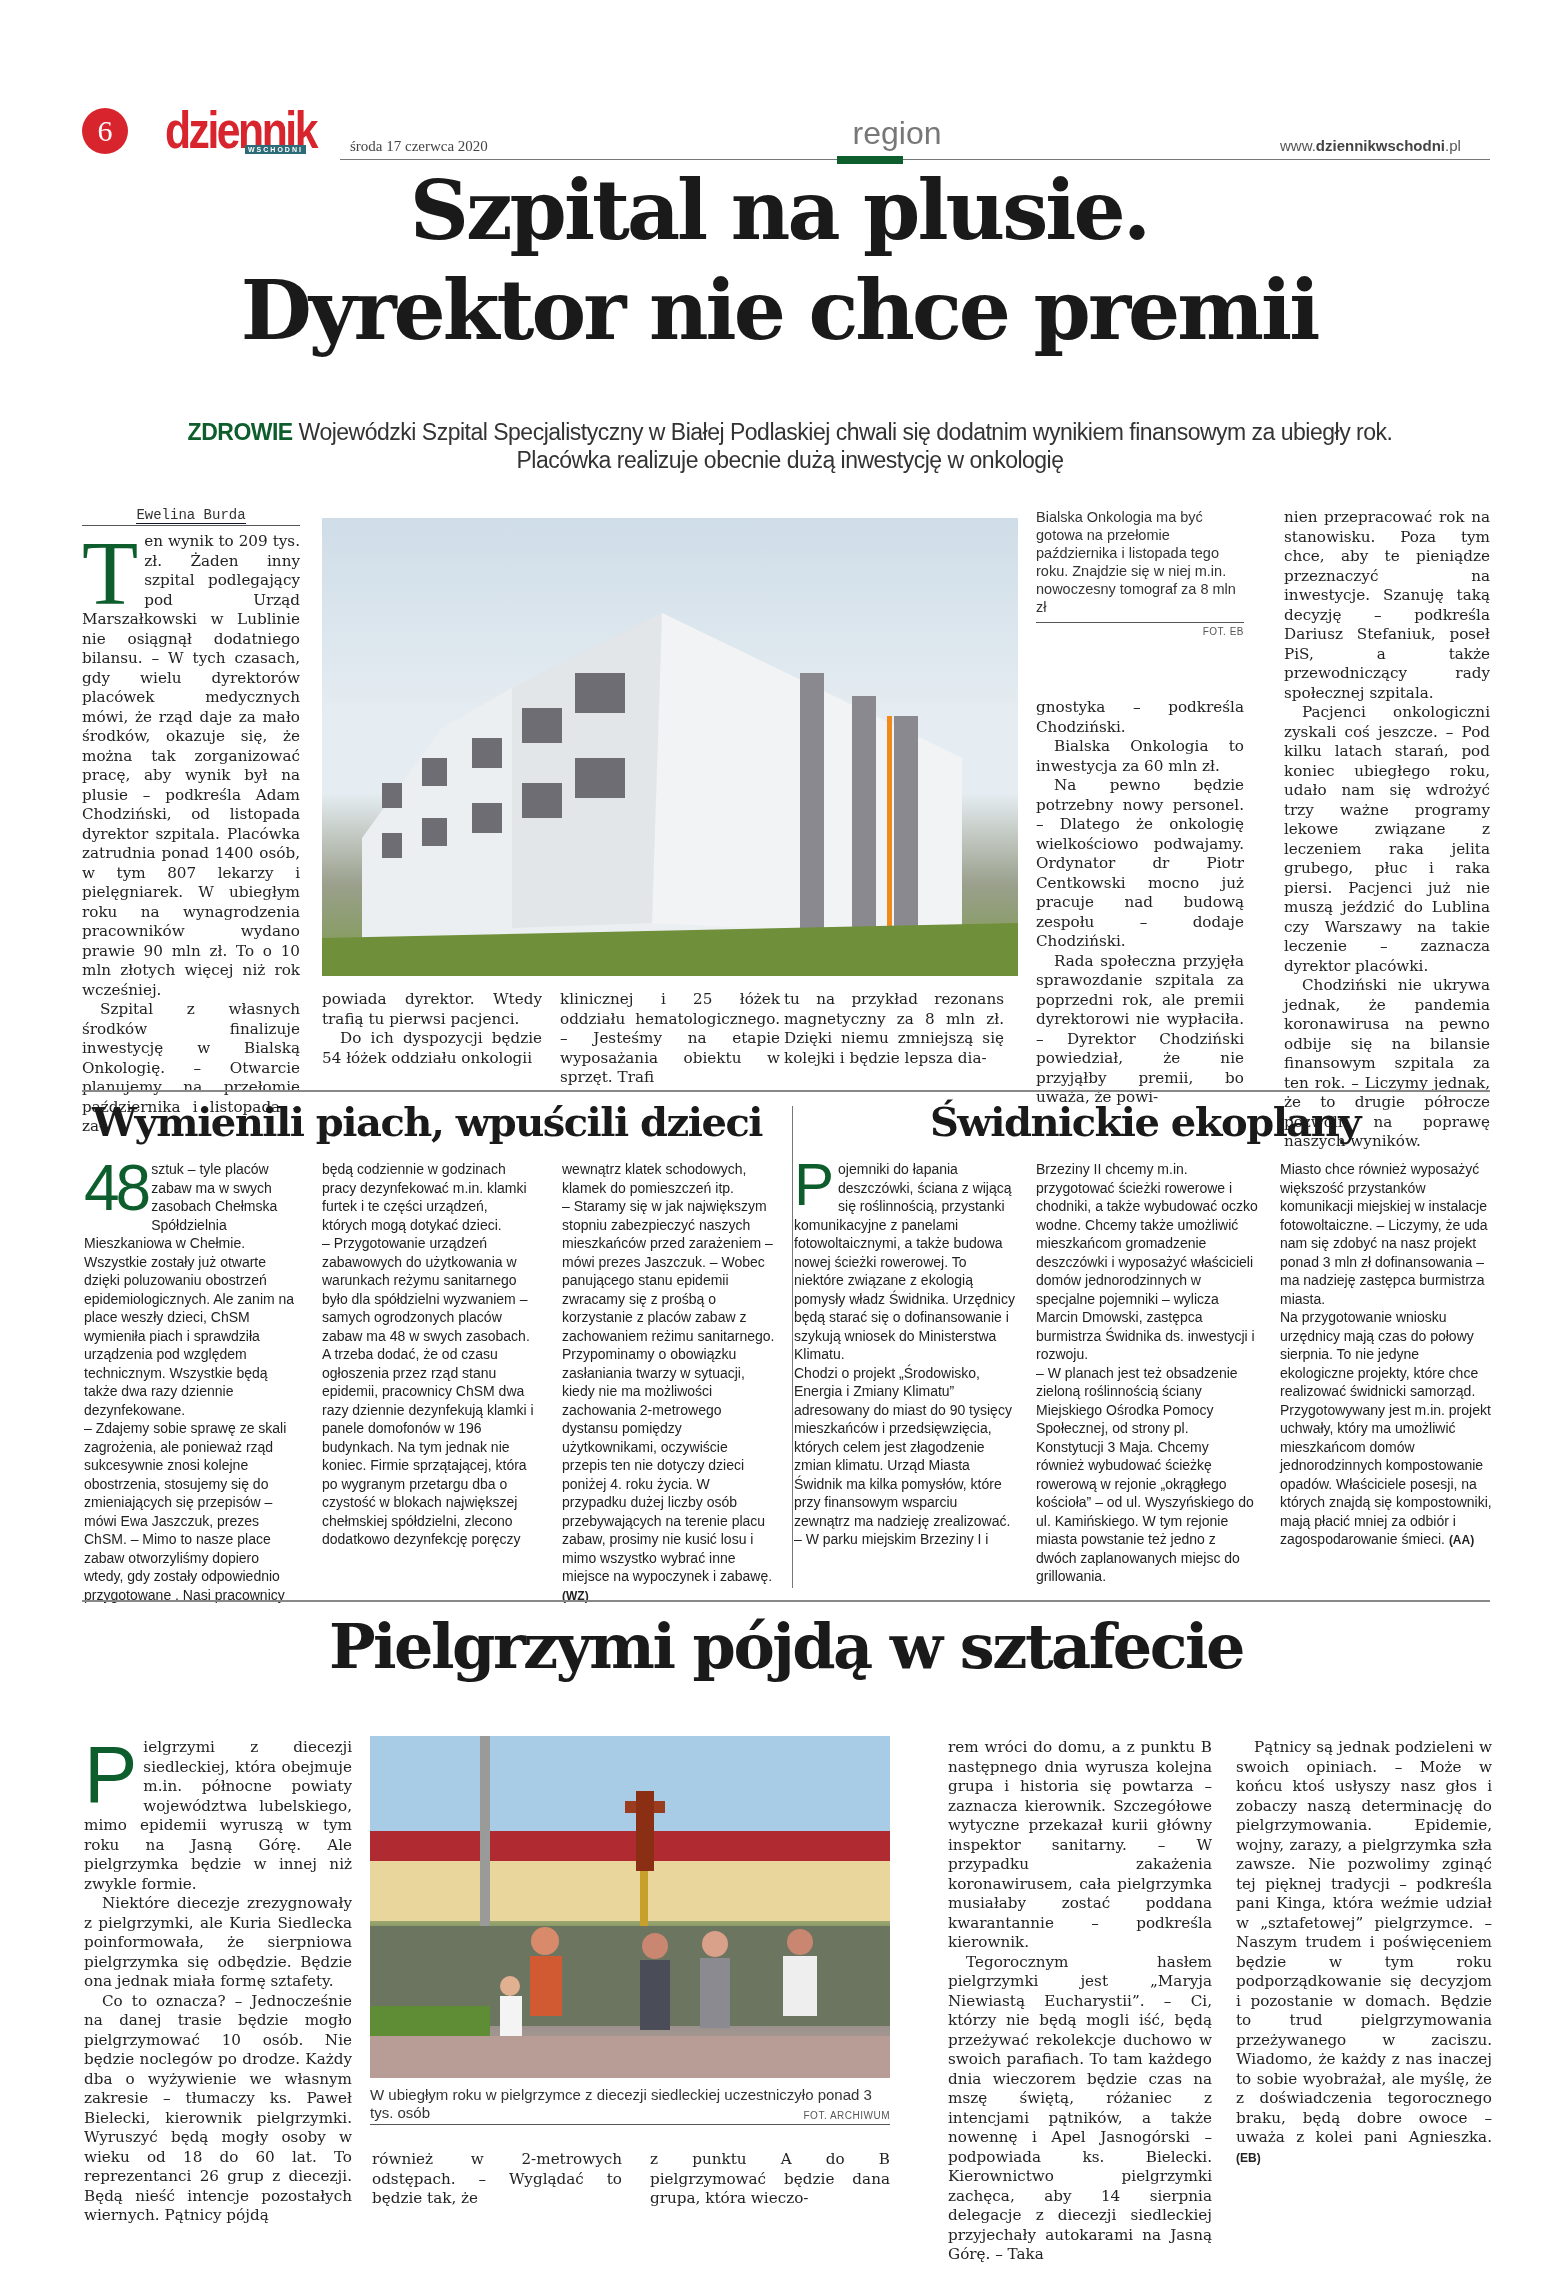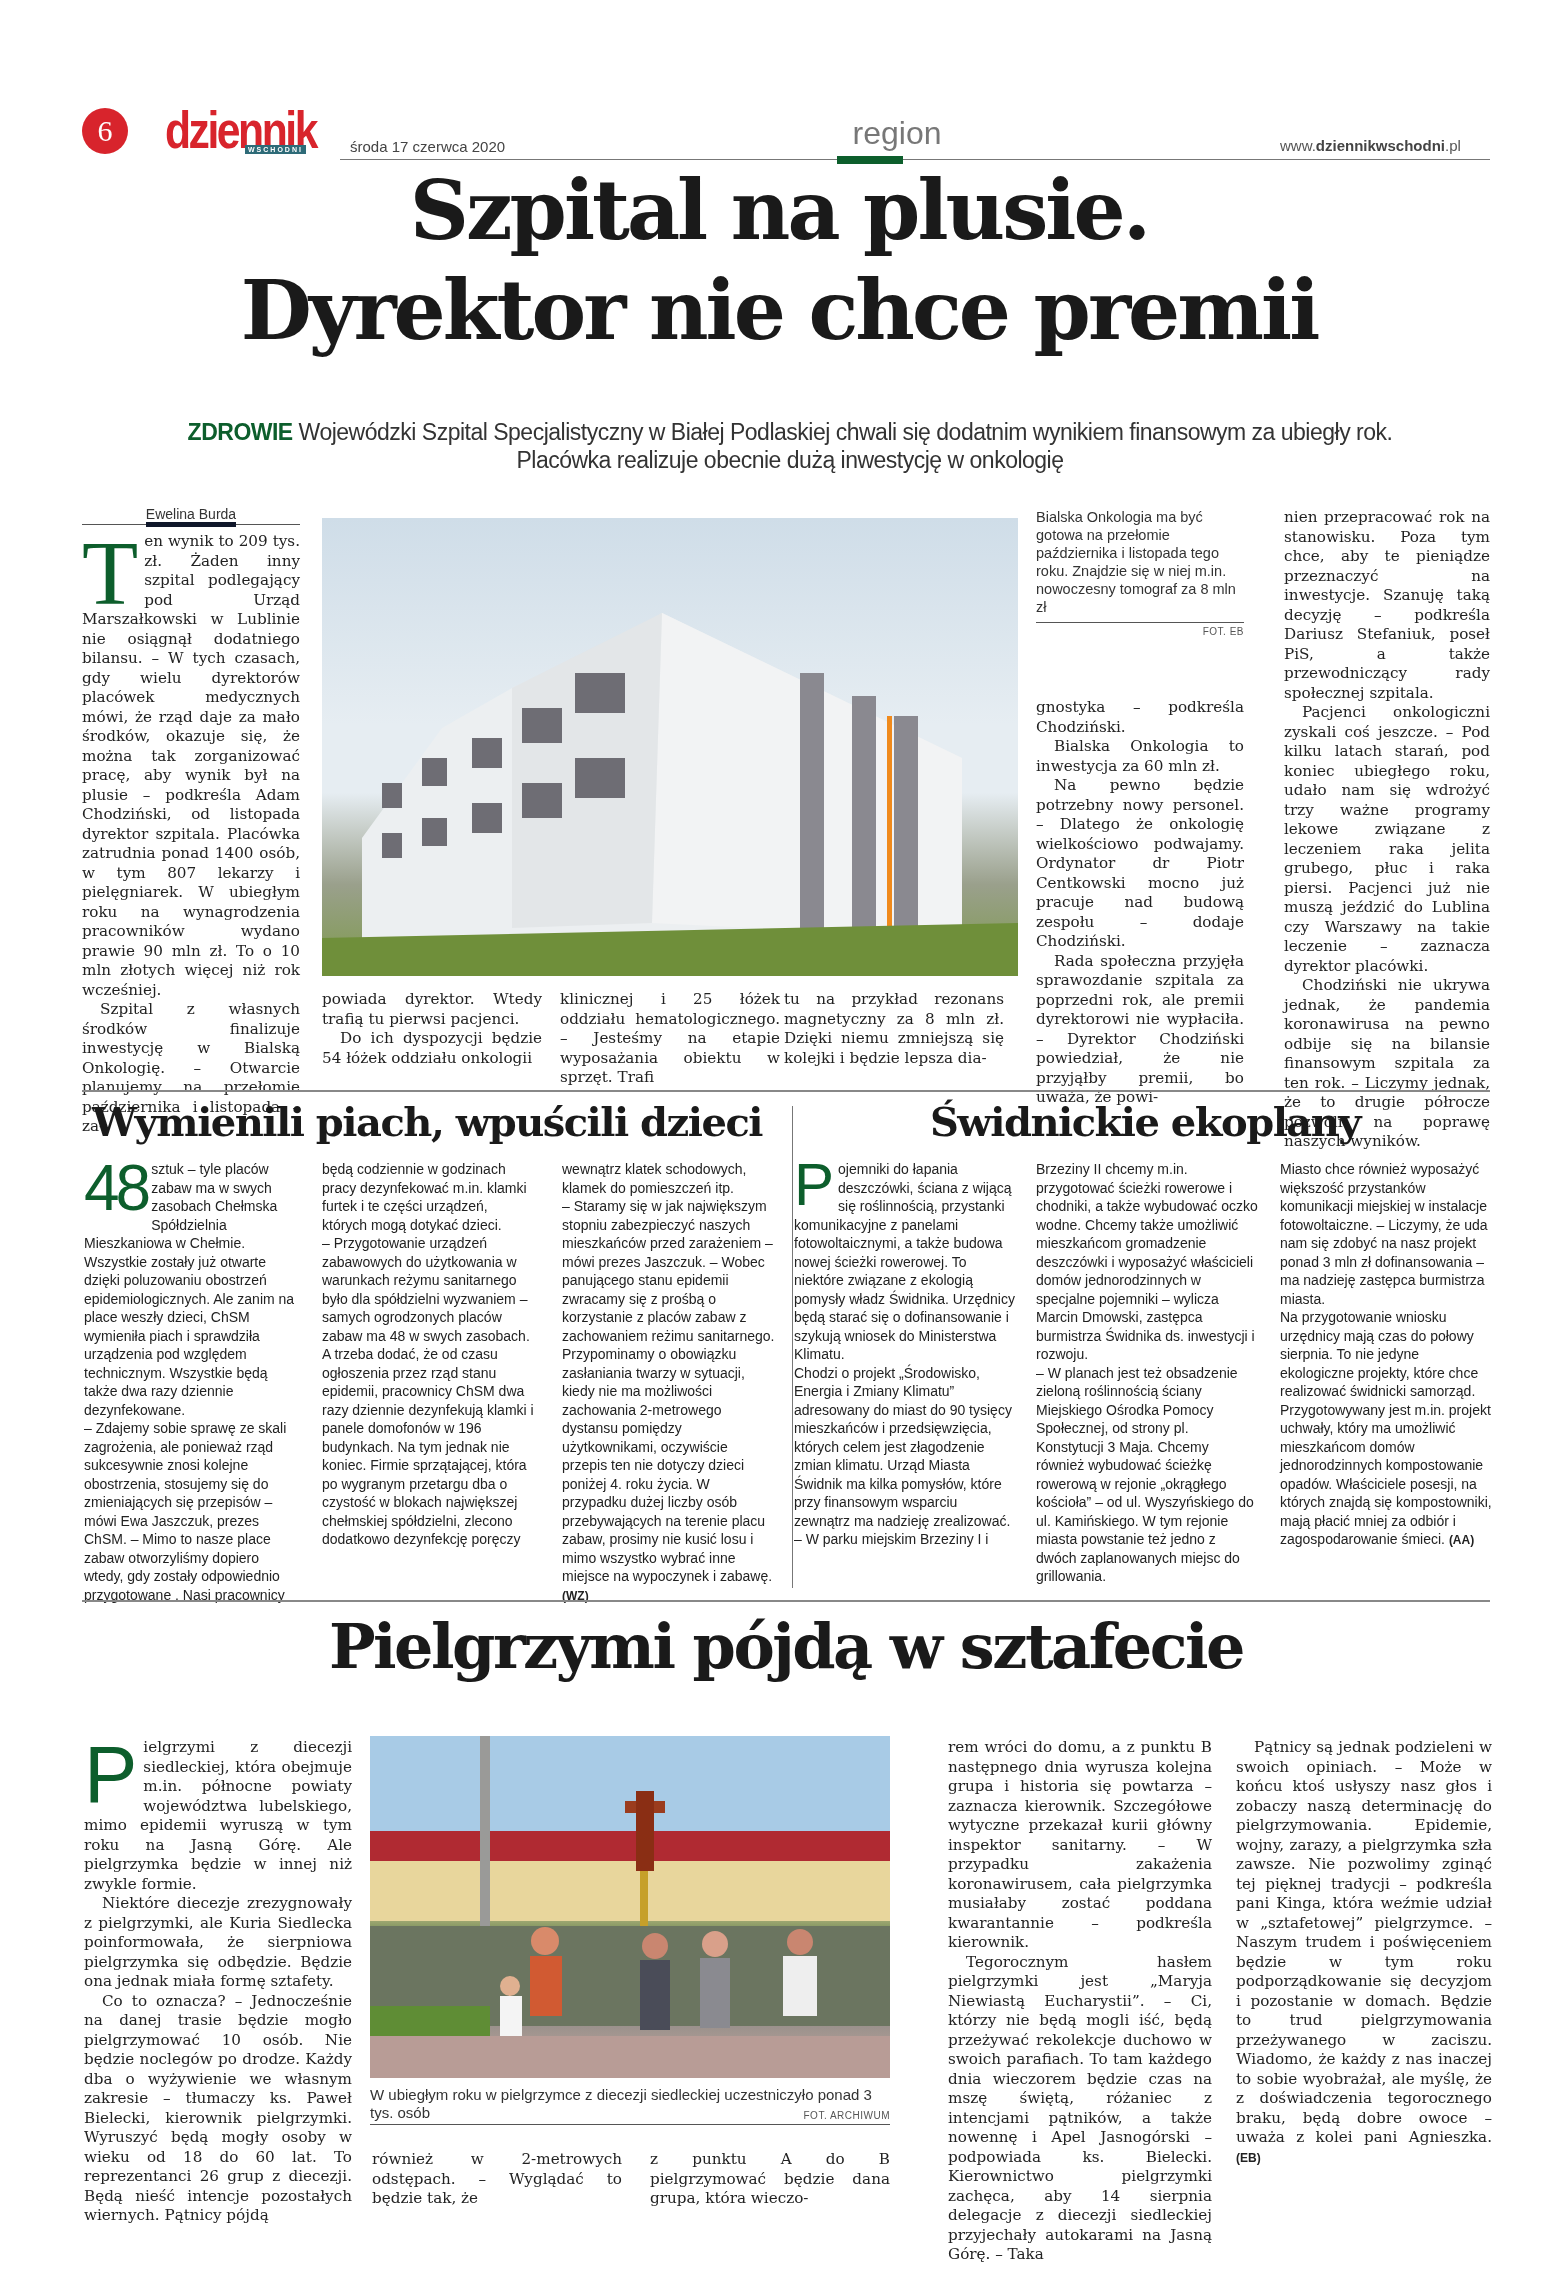--- a/index.html
+++ b/index.html
@@ -7,42 +7,42 @@
   body { position: relative; font-family: "DejaVu Serif", serif; color: #1a1a1a; }
   .abs { position: absolute; }
 
   
   .page-num { left: 82px; top: 108px; width: 46px; height: 46px; border-radius: 50%; background: #d8242c; color: #fff;
     font-family: "Liberation Serif", serif; font-size: 30px; line-height: 46px; text-align: center; }
   .logo { left: 165px; top: 104px; font-family: "Liberation Sans", sans-serif; font-weight: 700; font-size: 52px;
     letter-spacing: -3px; color: #d8242c; line-height: 52px; transform: scaleX(0.82); transform-origin: left top; }
   .logo-sub { left: 245px; top: 145px; background: #2e6b78; color: #fff; font-family: "Liberation Sans", sans-serif;
     font-size: 7px; font-weight: 700; letter-spacing: 2px; padding: 0 3px; line-height: 9px; }
-  .date { left: 350px; top: 138px; font-family: Liberation Sans, sans-serif; font-size: 15px; color: #444; }
+  .date { left: 350px; top: 138px; font-family: Liberation Serif, serif; font-size: 15px; color: #444; }
   .header-rule { left: 340px; top: 159px; width: 1150px; height: 1px; background: #777; }
   .section { left: 837px; top: 115px; width: 120px; text-align: center; font-family: "Liberation Sans", sans-serif;
     font-size: 32px; color: #777; font-weight: 300; }
   .section-bar { left: 837px; top: 156px; width: 66px; height: 8px; background: #0d5e2c; }
   .site { left: 1280px; top: 137px; font-family: "Liberation Sans", sans-serif; font-size: 15px; color: #555; }
   .site b { color: #444; }
 
   
   .headline { left: 0; top: 160px; width: 1558px; text-align: center; font-family: "DejaVu Serif", serif; font-weight: 700;
     font-size: 82px; line-height: 100px; letter-spacing: -3px; color: #1a1a1a; }
   .lead { left: 60px; top: 418px; width: 1460px; text-align: center; font-family: "Liberation Sans", sans-serif;
     font-size: 23px; line-height: 28px; color: #333; letter-spacing: -0.5px; }
   .lead .tag { color: #0d5e2c; font-weight: 700; }
 
   
   .col { font-family: "DejaVu Serif", serif; font-size: 15.2px; line-height: 19.5px; text-align: justify; color: #222; }
   .col p { text-indent: 18px; }
   .col p.first { text-indent: 0; }
   .byline { left: 82px; top: 506px; width: 218px; text-align: center; font-family: "Liberation Sans", sans-serif;
     font-size: 14px; color: #333; border-bottom: 1px solid #555; padding-bottom: 2px; }
-  .byline span { border-bottom: 5px solid #0f172a; }
+  .byline span { border-bottom: 1px solid #0f172a; font-family: Liberation Mono, monospace; }
   .dropcap { float: left; font-family: "Liberation Serif", serif; color: #0d5e2c; font-size: 92px; line-height: 74px;
     margin: 4px 6px 0 0; }
   .photo1 { left: 322px; top: 518px; width: 696px; height: 458px; overflow: hidden;
     background: linear-gradient(180deg, #cfdde8 0%, #e6edf2 45%, #e6edf2 60%, #9aa08c 80%, #7d9a4a 100%); }
   .caption { font-family: "Liberation Sans", sans-serif; font-size: 14.5px; line-height: 18px; color: #333; }
   .fot { font-family: "Liberation Sans", sans-serif; font-size: 10px; color: #555; text-align: right; letter-spacing: 0.5px; }
   .rule { height: 1px; background: #555; }
   .sep-v { width: 1px; background: #777; }
 
   

